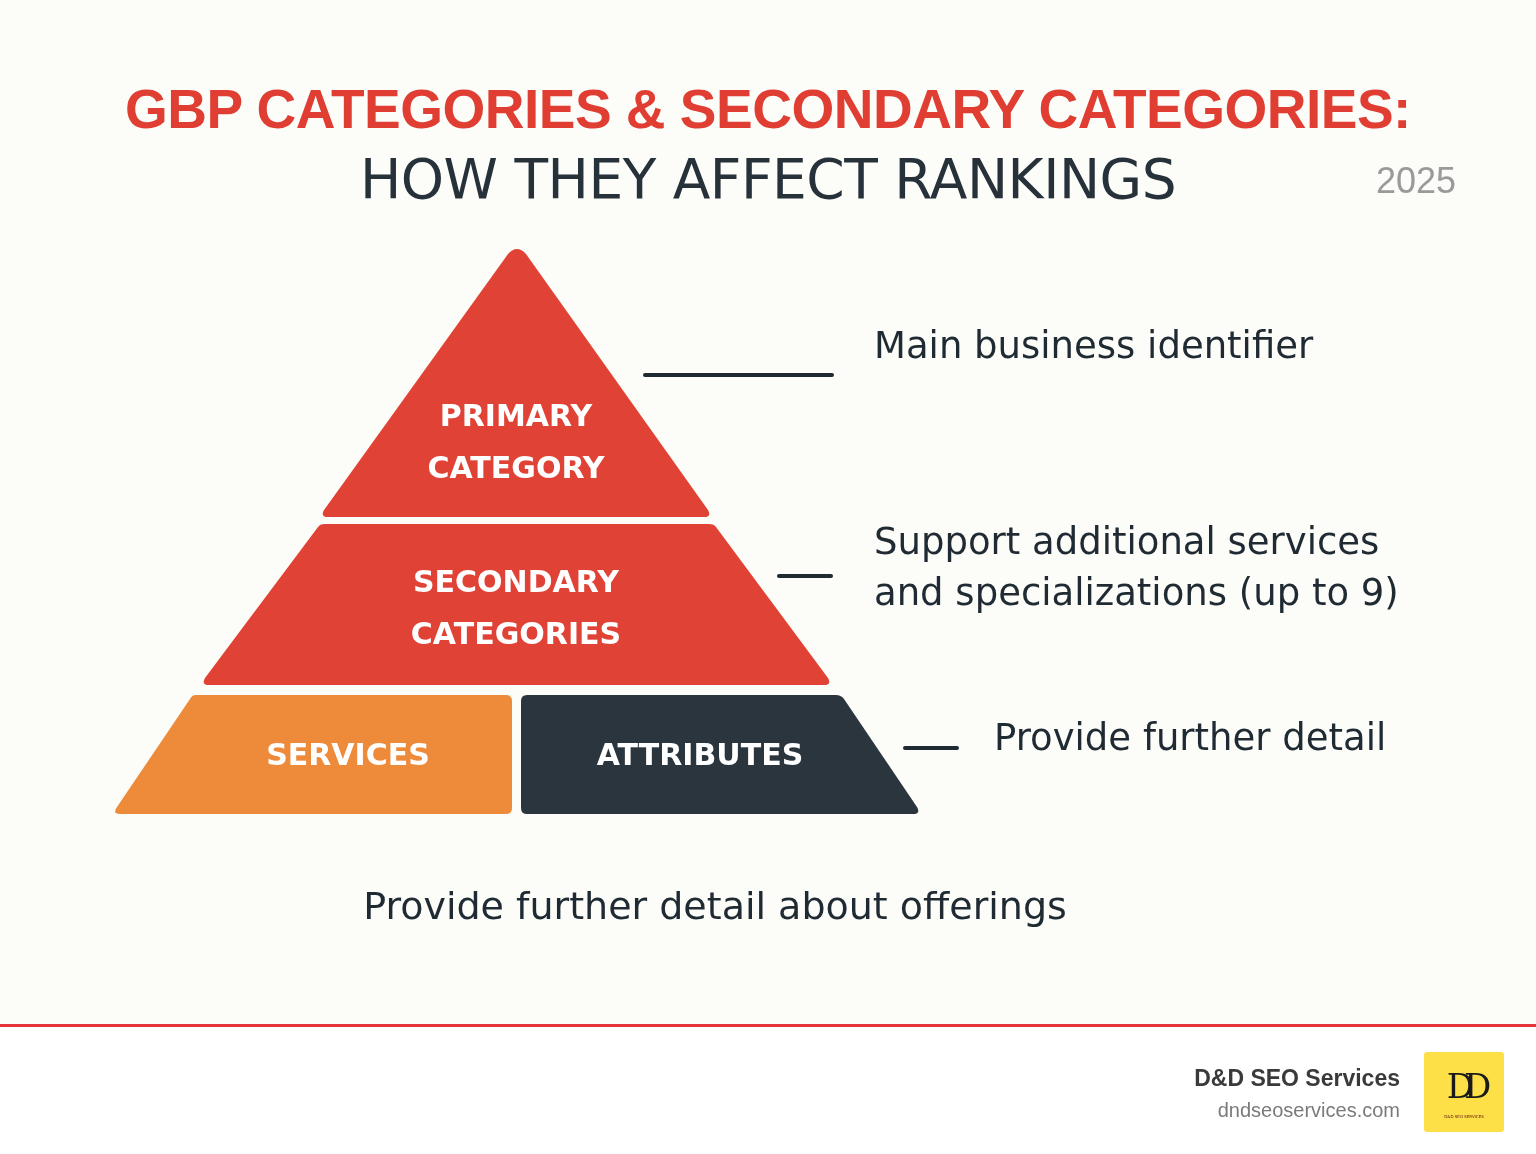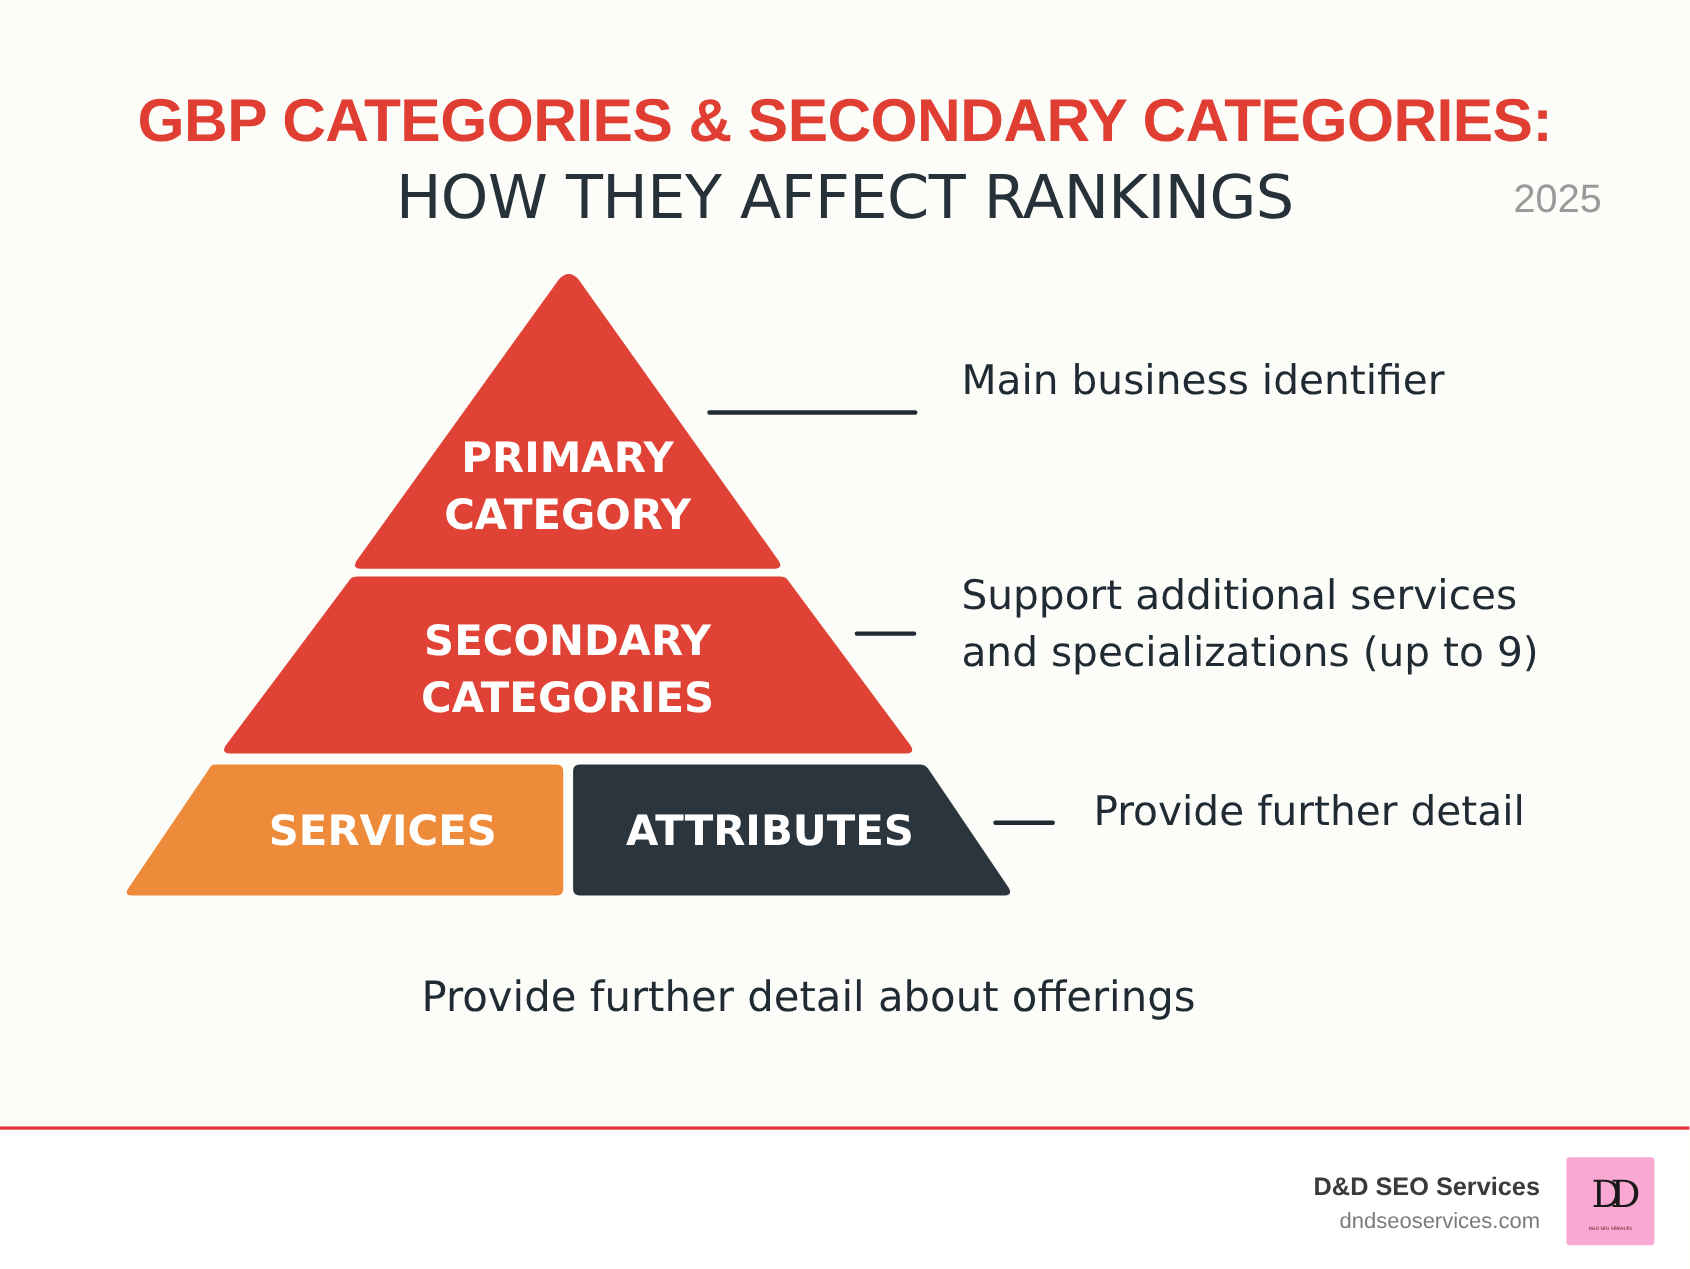--- a/index.html
+++ b/index.html
@@ -53,42 +53,41 @@
       position: absolute;
       left: 0;
       top: 0;
     }
     .tier-label {
       position: absolute;
       text-align: center;
       color: #ffffff;
       font-family: "DejaVu Sans", sans-serif;
       font-weight: bold;
-      font-size: 38px;
+      font-size: 30px;
       line-height: 52px;
       letter-spacing: 0px;
     }
     .desc {
       position: absolute;
       font-family: "DejaVu Sans", sans-serif;
       font-size: 37px;
       color: #1f2a33;
       line-height: 51px;
     }
     .bottom-caption {
       position: absolute;
       left: 0;
       top: 880px;
       width: 1430px;
       text-align: center;
       font-family: "DejaVu Sans", sans-serif;
       font-size: 38px;
       color: #1f2a33;
       line-height: 52px;
-      padding-left: 20px;
     }
     .footer-rule {
       position: absolute;
       left: 0;
       top: 1024px;
       width: 1536px;
       height: 3px;
       background: #e5343a;
     }
     .footer-bg {
@@ -119,21 +118,21 @@
       color: #7a7a7a;
       line-height: 26px;
       text-align: center;
     }
     .logo {
       position: absolute;
       left: 1424px;
       top: 1052px;
       width: 80px;
       height: 80px;
-      background: #f9a8d4;
+      background: #fde047;
       border-radius: 3px;
     }
     .logo-mark {
       position: absolute;
       left: 0;
       top: 14px;
       width: 80px;
       text-align: center;
       font-family: "DejaVu Serif", serif;
       font-size: 34px;

